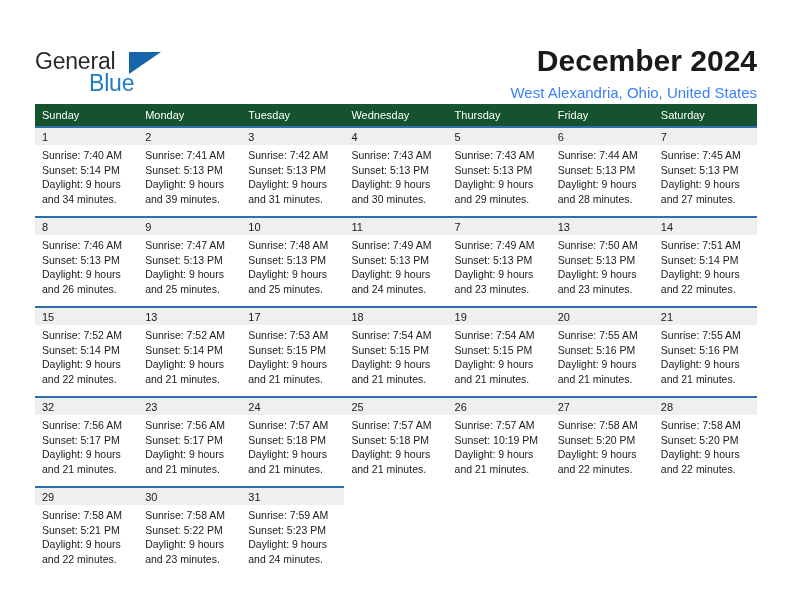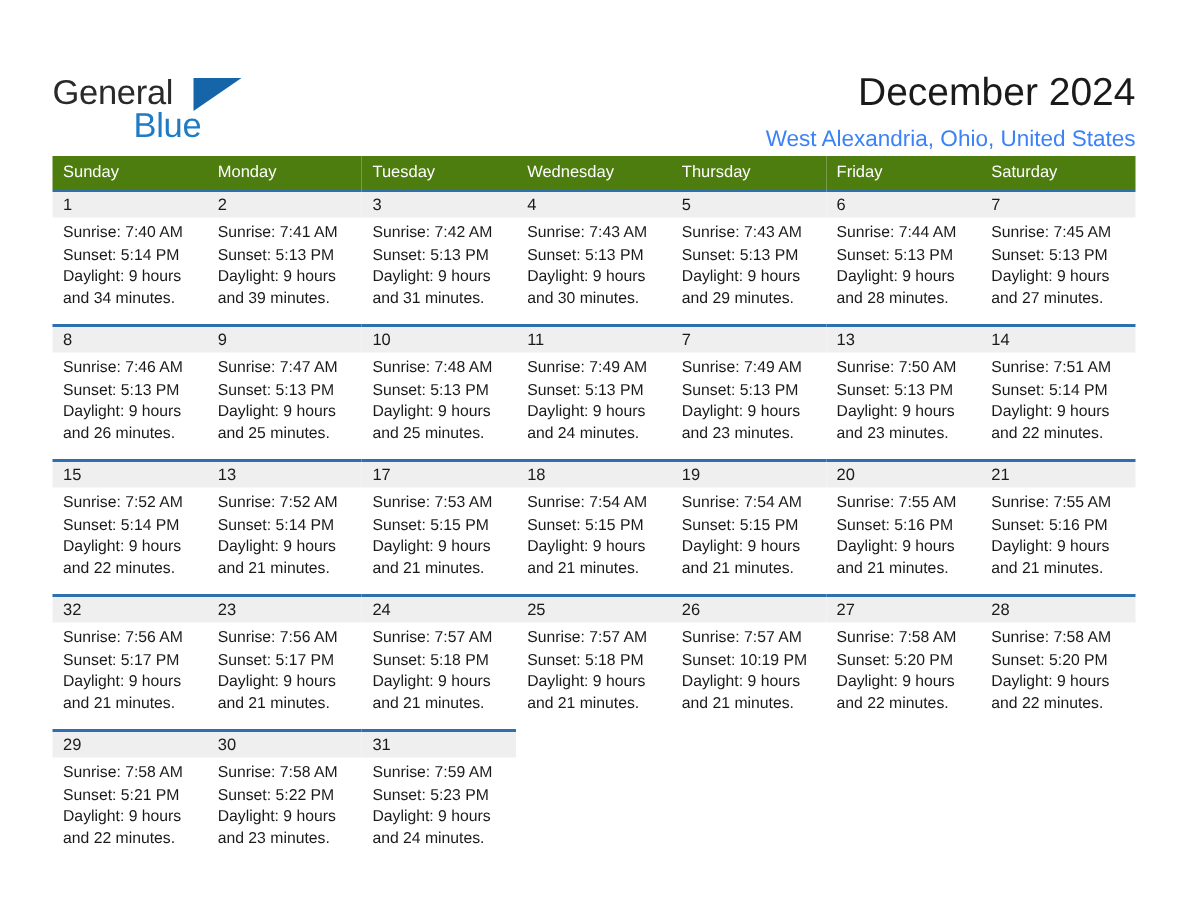--- a/index.html
+++ b/index.html
@@ -65,22 +65,22 @@
     border-bottom: 22px solid transparent;
   }
 
   .title-block {
     position: absolute;
     right: 35px;
     top: 28px;
     text-align: right;
   }
   .cal-title {
-    font-size: 26px;
-    font-weight: normal;
+    font-size: 30px;
+    font-weight: bold;
     color: #1a1a1a;
     line-height: 34px;
     white-space: nowrap;
   }
   .cal-subtitle {
     margin-top: 6px;
     font-size: 15px;
     color: #3b82f6;
     line-height: 18px;
     white-space: nowrap;
@@ -89,21 +89,21 @@
   
   .calendar {
     position: absolute;
     left: 35px;
     top: 104px;
     width: 722px;
     border-collapse: collapse;
     table-layout: fixed;
   }
   .calendar th {
-    background: #4d7c0f;
+    background: #14532d;
     color: #ffffff;
     font-size: 11px;
     font-weight: normal;
     text-align: left;
     padding: 5px 0 5px 7px;
     height: 12px;
     border: none;
   }
   .calendar td {
     vertical-align: top;

